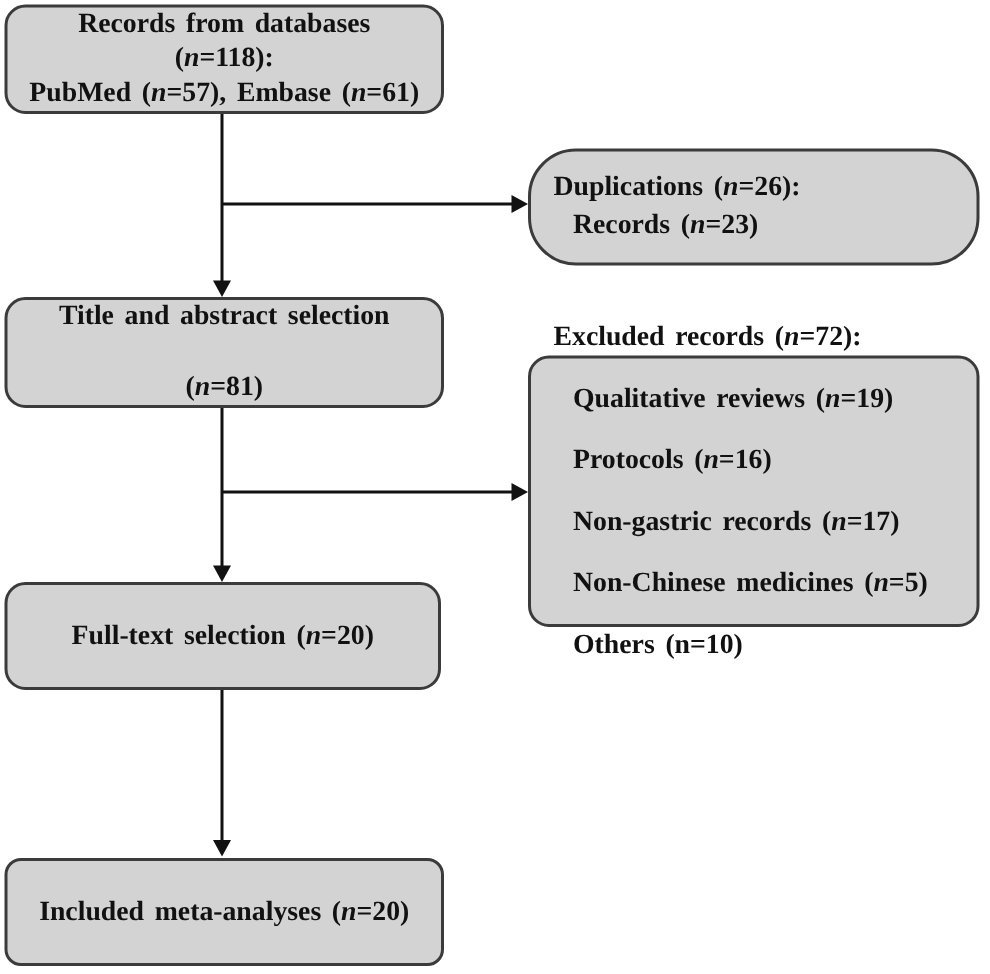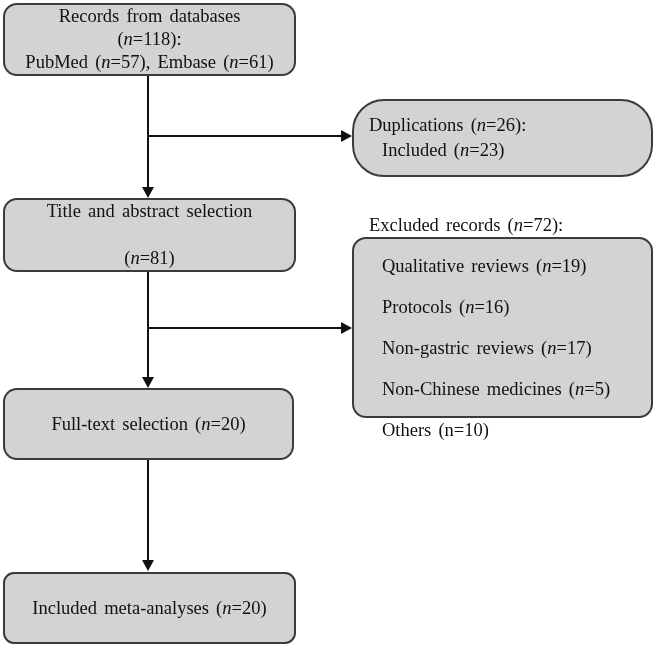--- a/index.html
+++ b/index.html
@@ -1,21 +1,21 @@
 <!DOCTYPE html>
 <html style="--box-fill: #d3d3d3; --box-border: #3b3b3b; --arrow: #111111;"><head>
 <meta charset="utf-8">
 <style>
   html,body{margin:0;padding:0;background:#ffffff;}
   .canvas{
     position:relative;
     width:660px;height:649px;
     background:#ffffff;
     font-family:"Liberation Serif", serif;
-    font-weight:normal;
+    font-weight:bold;
     color:#111111;
     overflow:hidden;
   }
   .flow-box{
     position:absolute;
     box-sizing:border-box;
     background:var(--box-fill,#d3d3d3);
     border:2px solid var(--box-border,#3b3b3b);
     border-radius:14px;
     display:flex;
@@ -84,28 +84,28 @@
   <div class="flow-box centered" id="box-fulltext">
       <div class="line"><span>Full-text selection (</span><span class="it">n</span><span>=20)</span></div>
     </div>
 
   <div class="flow-box centered" id="box-included">
       <div class="line"><span>Included meta-analyses (</span><span class="it">n</span><span>=20)</span></div>
     </div>
 
   <div class="flow-box lefted" id="box-duplications">
       <div class="line"><span>Duplications (</span><span class="it">n</span><span>=26):</span></div>
-      <div class="line indent"><span>Included (</span><span class="it">n</span><span>=23)</span></div>
+      <div class="line indent"><span>Records (</span><span class="it">n</span><span>=23)</span></div>
     </div>
 
   <div class="flow-box lefted" id="box-excluded">
       <div class="line"><span>Excluded records (</span><span class="it">n</span><span>=72):</span></div>
       <div class="line indent"><span>Qualitative reviews (</span><span class="it">n</span><span>=19)</span></div>
       <div class="line indent"><span>Protocols (</span><span class="it">n</span><span>=16)</span></div>
-      <div class="line indent"><span>Non-gastric reviews (</span><span class="it">n</span><span>=17)</span></div>
+      <div class="line indent"><span>Non-gastric records (</span><span class="it">n</span><span>=17)</span></div>
       <div class="line indent"><span>Non-Chinese medicines (</span><span class="it">n</span><span>=5)</span></div>
       <div class="line indent"><span>Others (n=10)</span></div>
     </div>
 
   <div class="vline" id="v1"></div>
   <div class="vline" id="v2"></div>
   <div class="vline" id="v3"></div>
   <div class="hline" id="h1"></div>
   <div class="hline" id="h2"></div>
 

